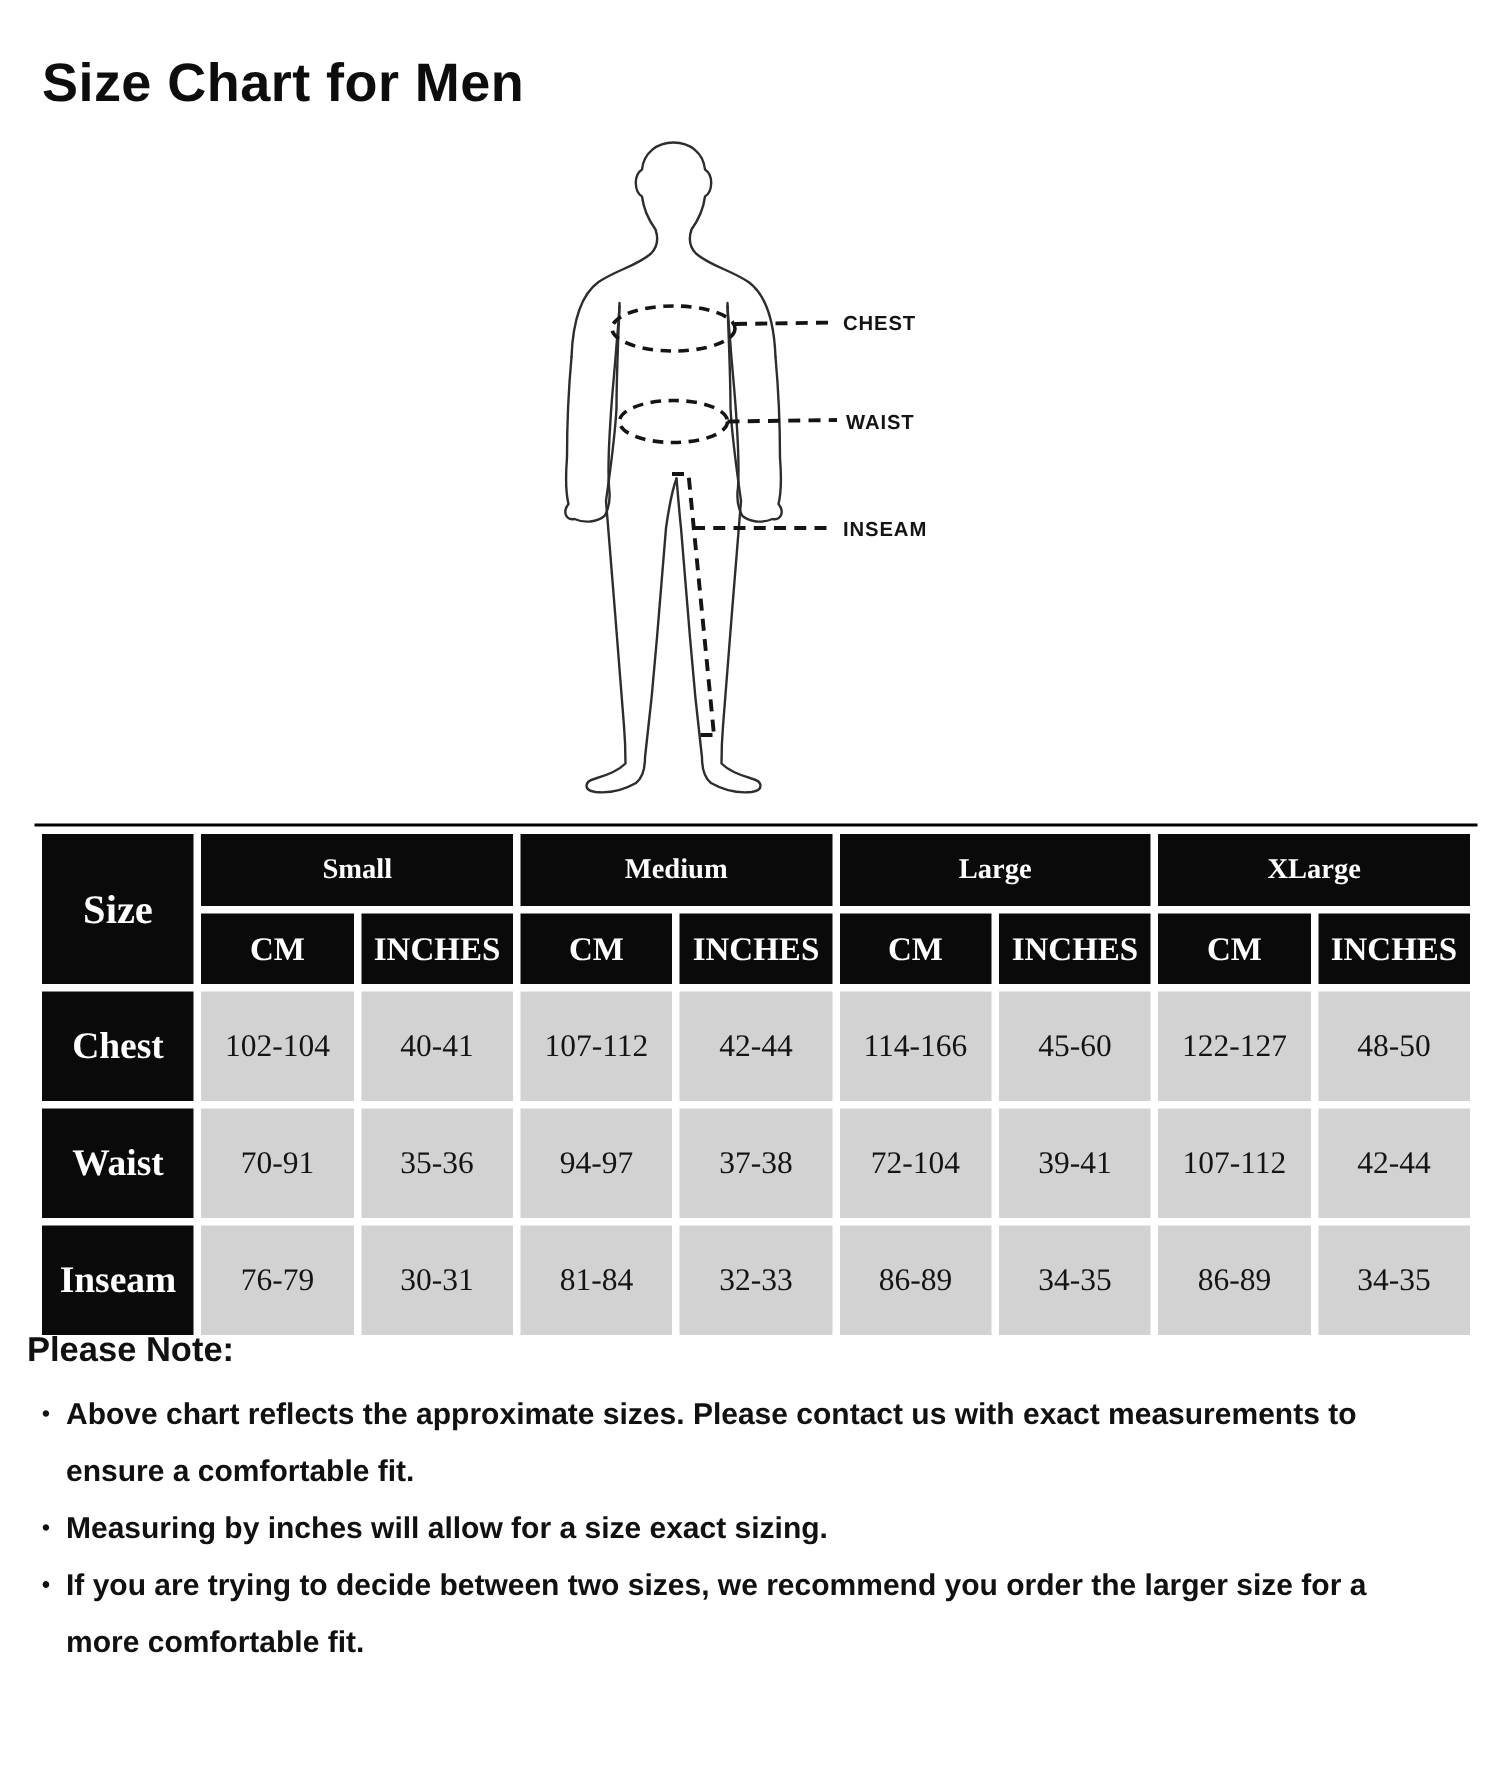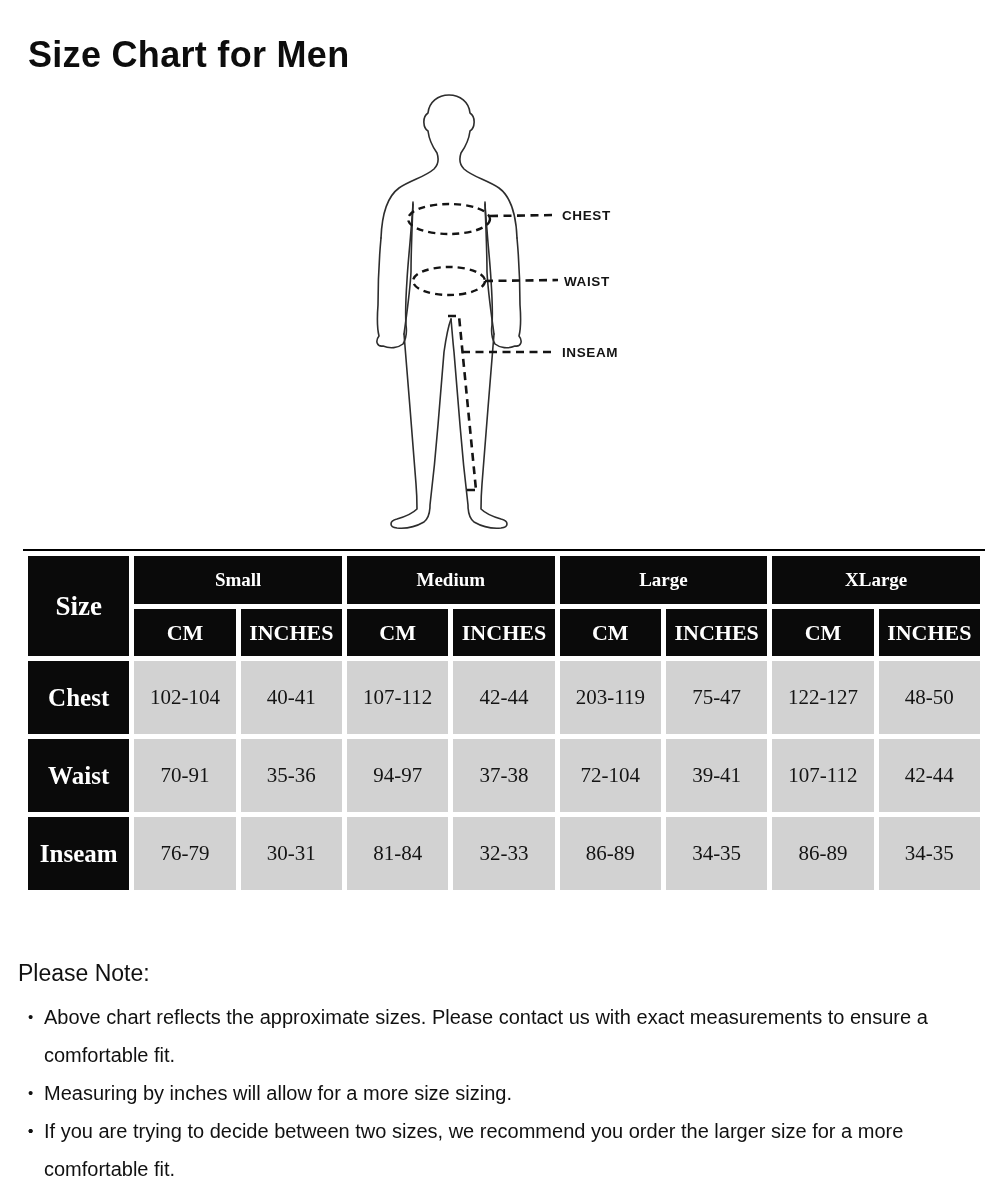--- a/index.html
+++ b/index.html
@@ -26,21 +26,21 @@
   }
   .size-table td, .size-table th { padding:0; text-align:center; vertical-align:middle; }
   .hcell { background:#0a0a0a; color:#ffffff; font-weight:bold; }
   .corner-cell { font-size:27px; }
   .size-name { font-size:19px; height:48px; }
   .unit-cell { font-size:22px; height:47px;margin-left:13px; }
   .row-label { font-size:25px; }
   .data-cell { background:#d2d2d2; color:#141414; font-size:21px; font-weight:normal;margin-top:47px; }
   .data-row td { height:73px; }
   
-  .notes { position:absolute; left:18px; top:958px; width:944px; }
+  .notes { position:absolute; left:18px; top:884px; width:944px;font-weight:bold; }
   .notes-heading { font-size:23px; color:#111; margin:0 0 10px 0; line-height:30px; }
   .note-item { position:relative; padding-left:26px; line-height:38px; font-size:20px; color:#111; }
   .note-bullet { position:absolute; left:10px; top:0; font-size:15px; line-height:38px; color:#111; }
 </style>
 </head>
 <body>
 
 <h1 class="page-title">Size Chart for Men</h1>
 
 <svg class="diagram-svg" viewBox="373 88 272 452">
@@ -102,22 +102,22 @@
         <td class="hcell unit-cell">INCHES</td>
         <td class="hcell unit-cell">CM</td>
         <td class="hcell unit-cell">INCHES</td>
       </tr>
       <tr class="data-row">
         <td class="hcell row-label">Chest</td>
         <td class="data-cell">102-104</td>
         <td class="data-cell">40-41</td>
         <td class="data-cell">107-112</td>
         <td class="data-cell">42-44</td>
-        <td class="data-cell">203-119</td>
-        <td class="data-cell">75-47</td>
+        <td class="data-cell">114-166</td>
+        <td class="data-cell">45-60</td>
         <td class="data-cell">122-127</td>
         <td class="data-cell">48-50</td>
       </tr>
       <tr class="data-row">
         <td class="hcell row-label">Waist</td>
         <td class="data-cell">70-91</td>
         <td class="data-cell">35-36</td>
         <td class="data-cell">94-97</td>
         <td class="data-cell">37-38</td>
         <td class="data-cell">72-104</td>
@@ -141,21 +141,21 @@
 </div>
 
 <div class="notes">
   <p class="notes-heading">Please Note:</p>
   <div class="note-item">
     <span class="note-bullet">•</span>
     <span>Above chart reflects the approximate sizes. Please contact us with exact measurements to ensure a comfortable fit.</span>
   </div>
   <div class="note-item">
     <span class="note-bullet">•</span>
-    <span>Measuring by inches will allow for a more size sizing.</span>
+    <span>Measuring by inches will allow for a size exact sizing.</span>
   </div>
   <div class="note-item">
     <span class="note-bullet">•</span>
   </div>
   <div class="note-item">
     <span class="note-bullet">•</span>
     <span>If you are trying to decide between two sizes, we recommend you order the larger size for a more comfortable fit.</span>
   </div>
 </div>
 

